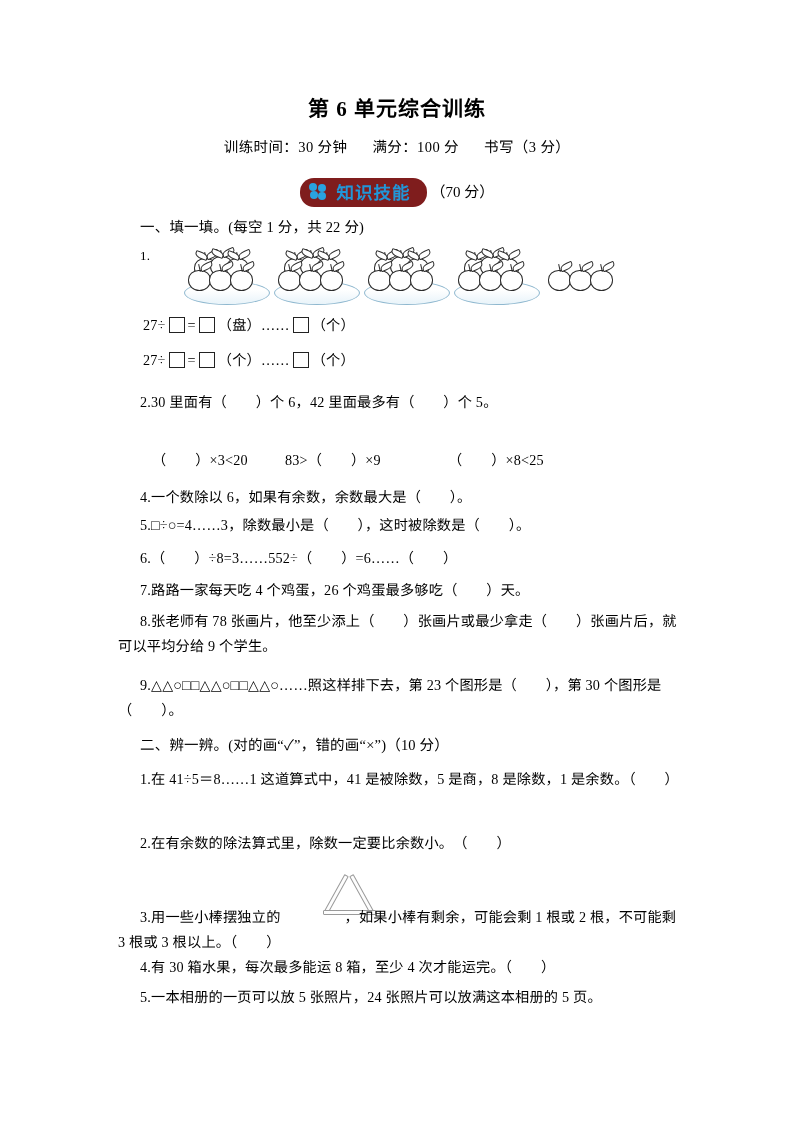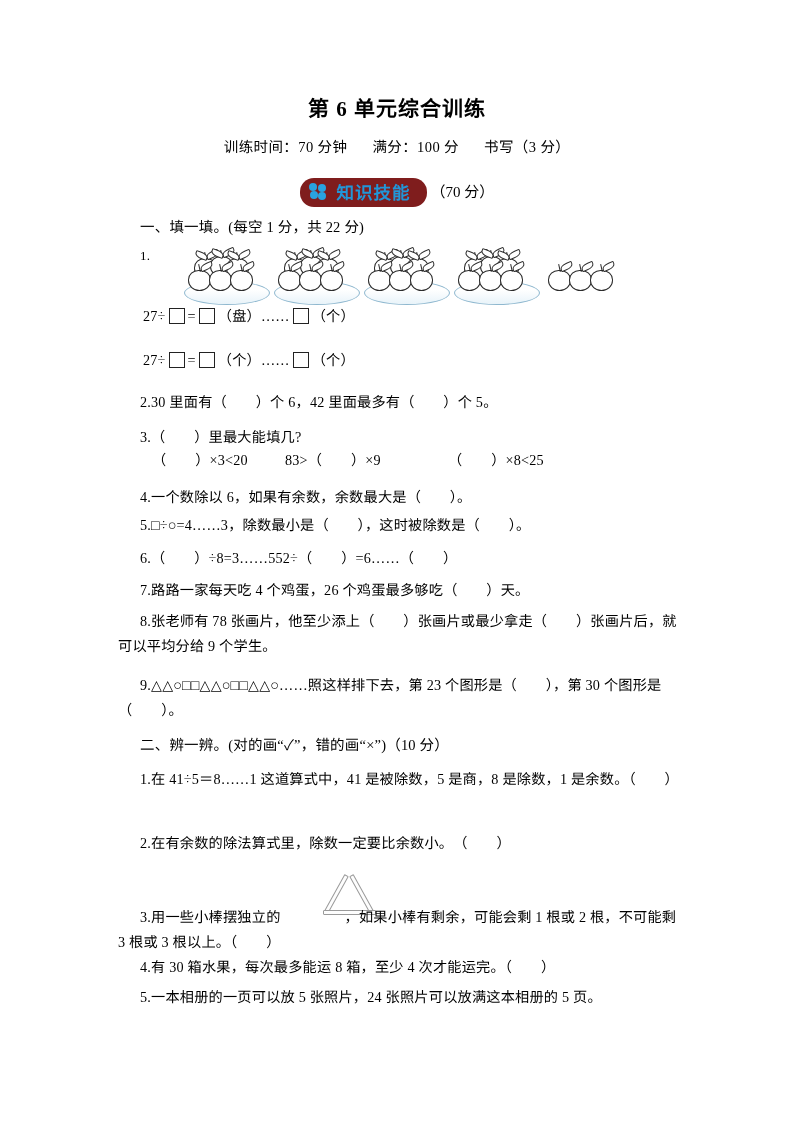--- a/index.html
+++ b/index.html
@@ -166,21 +166,21 @@
   }
 </style>
 </head>
 <body>
 
 <div class="page">
 
   <div class="doc-title">第 6 单元综合训练</div>
 
   <div class="meta-line">
-    <span>训练时间：70 分钟</span>
+    <span>训练时间：30 分钟</span>
     <span class="gap"></span>
     <span>满分：100 分</span>
     <span class="gap"></span>
     <span>书写（3 分）</span>
   </div>
 
   <div class="badge-row">
     <span class="badge">
       <span class="badge-icon">
         <i class="d1"></i><i class="d2"></i><i class="d3"></i><i class="d4"></i>
@@ -330,31 +330,30 @@
           <span class="leaf"></span>
         </div>
       <div class="apple" style="left:50px;top:18px;">
           <span class="stem"></span>
           <span class="leaf"></span>
         </div>
     </div>
 
   </div>
 
-  <div class="blk" style="left:143px;top:304px;">
+  <div class="blk" style="left:143px;top:313px;">
     <span>27÷</span><span class="sqbox"></span><span>=</span><span class="sqbox"></span><span>（盘）</span><span>……</span><span class="sqbox"></span><span>（个）</span>
   </div>
 
   <div class="blk" style="left:143px;top:348px;">
     <span>27÷</span><span class="sqbox"></span><span>=</span><span class="sqbox"></span><span>（个）</span><span>……</span><span class="sqbox"></span><span>（个）</span>
   </div>
 
   <div class="blk" style="left:140px;top:390px;">2.30 里面有（　　）个 6，42 里面最多有（　　）个 5。</div>
 
-  <div class="blk" style="left:140px;top:425px;">3.（　　）里最大能填几?</div>
 
   <div class="blk" style="left:152px;top:448px;">（　　）×3&lt;20</div>
   <div class="blk" style="left:285px;top:448px;">83&gt;（　　）×9</div>
   <div class="blk" style="left:448px;top:448px;">（　　）×8&lt;25</div>
 
   <div class="blk" style="left:140px;top:485px;">4.一个数除以 6，如果有余数，余数最大是（　　）。</div>
 
   <div class="blk" style="left:140px;top:513px;">5.□÷○=4……3，除数最小是（　　），这时被除数是（　　）。</div>
 
   <div class="blk" style="left:140px;top:546px;">6.（　　）÷8=3……552÷（　　）=6……（　　）</div>

